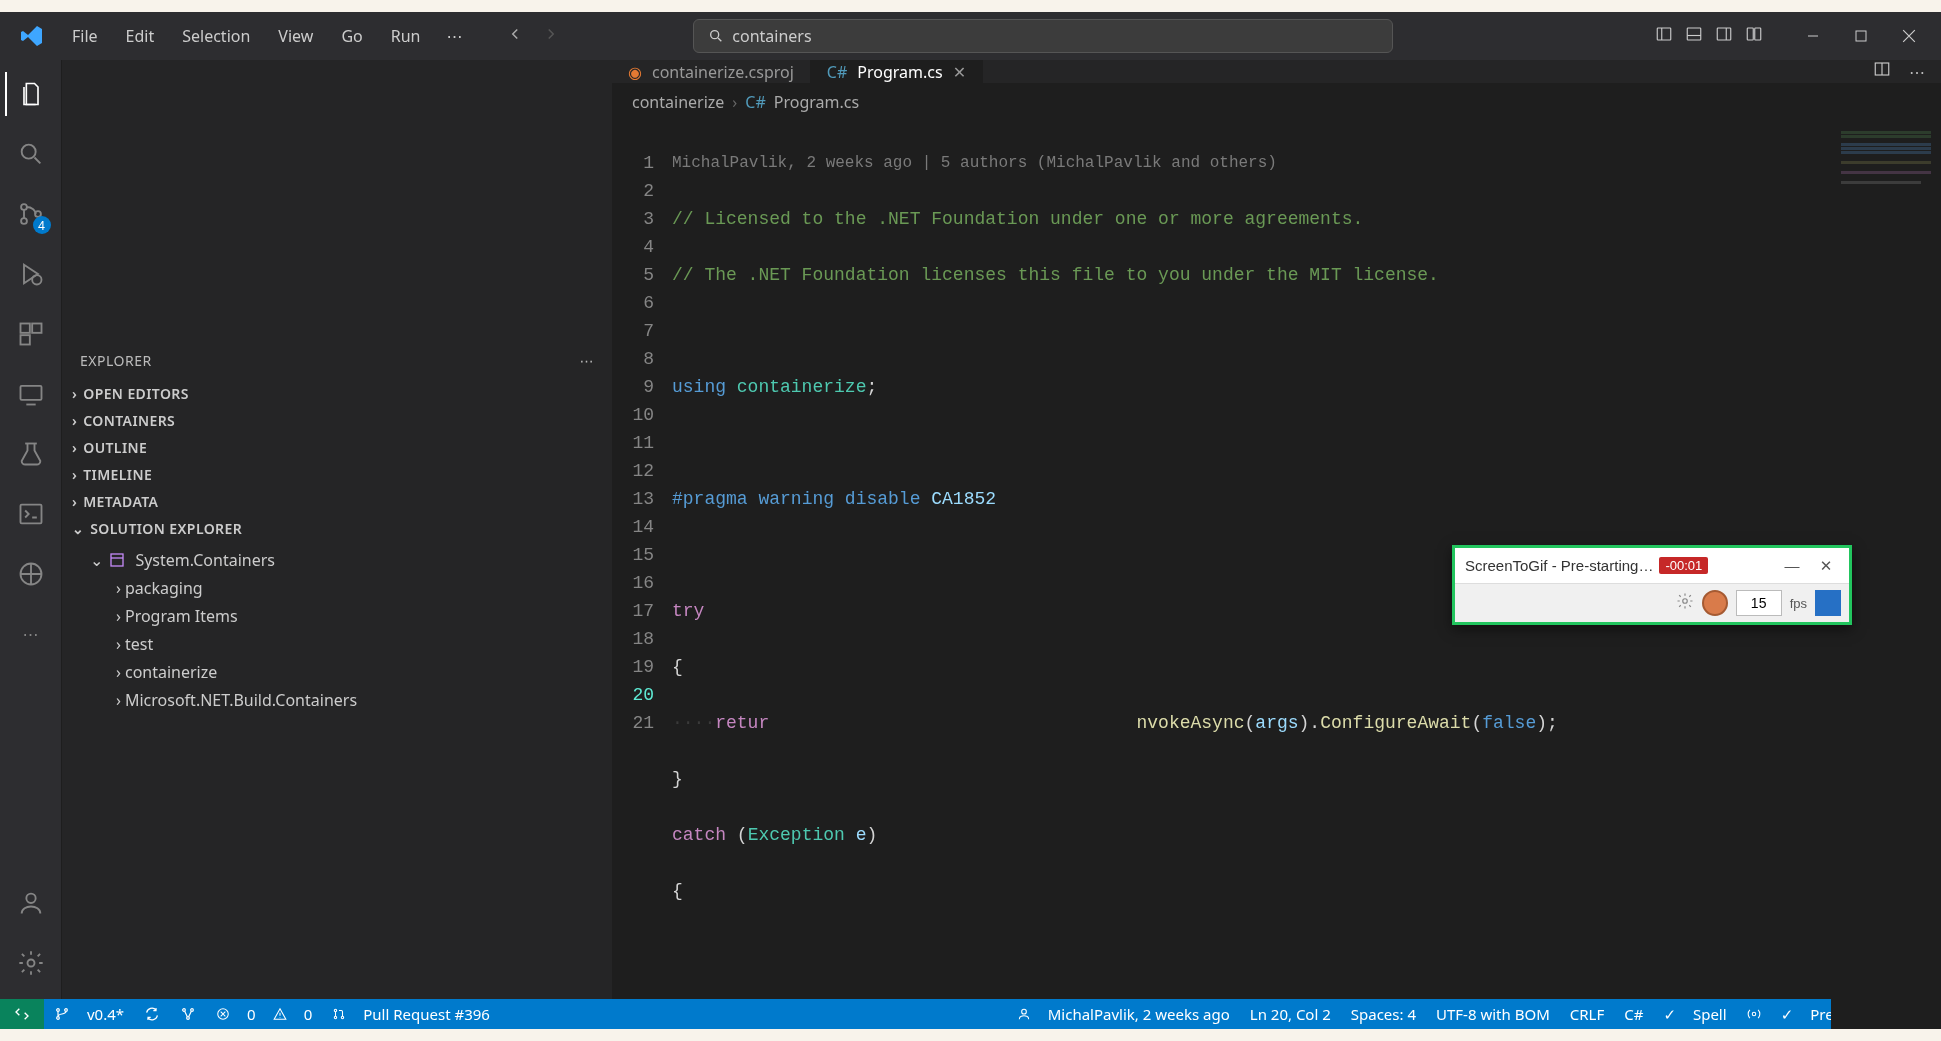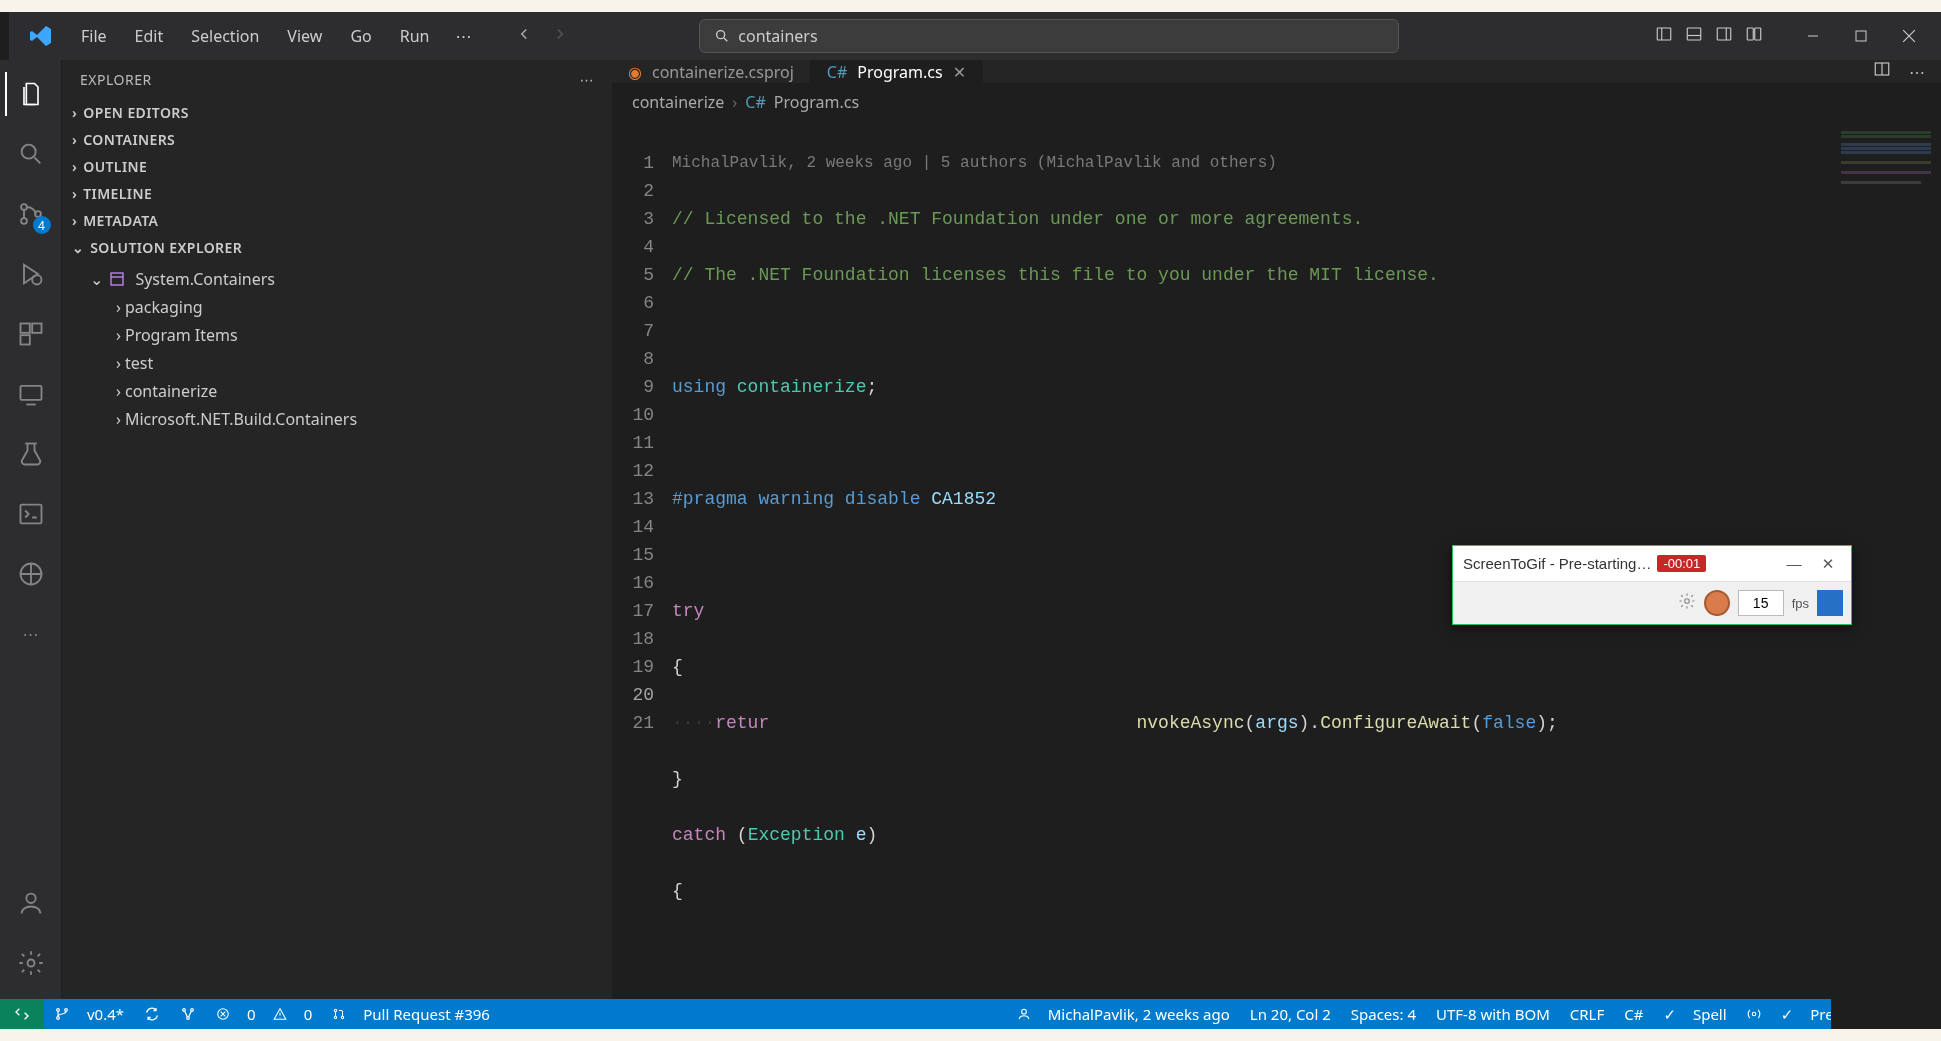--- a/index.html
+++ b/index.html
@@ -10,21 +10,21 @@
     width: 1941px;
     height: 1041px;
     overflow: hidden;
     transform-origin: top left;
     border-top: 12px solid #f8f3eb;
     border-bottom: 12px solid #f8f3eb;
   }
   
   .titlebar {
     display:flex; align-items:center; height:48px; background:#2d2d30;
-    padding:0 8px; gap:4px; font-size:16px; color:#ccc;margin-left:9px;
+    padding:0 8px; gap:4px; font-size:16px; color:#ccc;
   }
   .titlebar .logo { width:28px; height:28px; display:flex; align-items:center; justify-content:center; margin:0 10px; }
   .titlebar .menu-item { padding:6px 12px; cursor:pointer; }
   .titlebar .ellipsis { padding:6px 10px; }
   .titlebar .nav { margin-left:30px; display:flex; gap:18px; color:#888; }
   .titlebar .search {
     flex:0 0 700px; margin:0 auto; height:34px; background:#3c3c3c;
     border-radius:6px; display:flex; align-items:center; padding:0 14px; color:#ccc; border:1px solid #555;
   }
   .titlebar .search svg { margin-right:8px; }
@@ -40,21 +40,21 @@
     width:62px; background:#2d2d30; display:flex; flex-direction:column;
     align-items:center; padding-top:8px; gap:8px; border-right:1px solid #1e1e1e;
   }
   .activity-icon { width:52px; height:52px; display:flex; align-items:center; justify-content:center; color:#858585; position:relative;}
   .activity-icon.active { color:#fff; }
   .activity-icon.active::before { content:""; position:absolute; left:0; top:4px; bottom:4px; width:2px; background:#fff;}
   .activity-badge { position:absolute; bottom:6px; right:6px; background:#007acc; color:#fff; border-radius:50%; font-size:12px; width:18px; height:18px; display:flex; align-items:center; justify-content:center; }
   .activitybar .bottom { margin-top:auto; margin-bottom:10px; display:flex; flex-direction:column; gap:8px;}
 
   
-  .sidebar { width:550px; background:#252526; display:flex; flex-direction:column; font-size:16px; }
+  .sidebar { width:550px; background:#252526; display:flex; flex-direction:column; font-size:16px;justify-content:center; }
   .sidebar-header { display:flex; align-items:center; padding:10px 18px; color:#bbb; font-size:14px; letter-spacing:0.5px;}
   .sidebar-header .more { margin-left:auto; }
   .sidebar-section { display:flex; align-items:center; padding:4px 10px; color:#ccc; font-weight:600; font-size:14px; letter-spacing:0.4px; cursor:pointer;}
   .sidebar-section .chev { margin-right:6px; }
   .tree { padding:4px 0 4px 0; }
   .tree-item { display:flex; align-items:center; padding:3px 10px 3px 0; color:#ccc; font-size:16px; cursor:pointer;}
   .tree-item .chev { margin-right:4px; }
   .tree-indent-1 { padding-left:28px; }
   .tree-indent-2 { padding-left:54px; }
   .tree-icon { width:20px; height:20px; display:flex; align-items:center; justify-content:center; margin-right:8px; }
@@ -82,21 +82,21 @@
   .tok-var { color:#9cdcfe; }
   .tok-pragma-kw { color:#c586c0;text-align:right; }
   .tok-const { color:#569cd6; }
   .ws-dot { color:#3a3a3a; }
   .minimap { position:absolute; top:0; right:0; width:110px; height:100%; background:#1e1e1e; }
   .minimap .mm-blob { position:absolute; left:10px; right:10px; height:3px; background:#3a5a3a; opacity:0.5;}
 
   
   .overlay {
     position:absolute; left:840px; top:485px; width:400px; height:80px;
-    background:#f0f0f0; border:1px solid #22c55e; box-shadow:0 4px 12px rgba(0,0,0,0.5);
+    background:#f0f0f0; border:3px solid #22c55e; box-shadow:0 4px 12px rgba(0,0,0,0.5);
     display:flex; flex-direction:column; font-family:"Segoe UI",sans-serif;
   }
   .overlay-title { display:flex; align-items:center; height:36px; padding:0 6px 0 10px; font-size:15px; color:#333; background:#fff; border-bottom:1px solid #ddd;}
   .overlay-title .timer { background:#c62828; color:#fff; padding:1px 6px; font-size:13px; margin-left:6px; border-radius:2px;}
   .overlay-title .owin { margin-left:auto; display:flex; gap:0; }
   .overlay-title .owin-btn { width:34px; height:26px; display:flex; align-items:center; justify-content:center; color:#555;}
   .overlay-body { flex:1; display:flex; align-items:center; justify-content:flex-end; gap:8px; padding:0 8px;}
   .overlay-body input { width:46px; height:26px; text-align:center; border:1px solid #bbb; font-size:14px; }
   .overlay-body .rec { width:26px; height:26px; border-radius:50%; background:#d97b4a; border:2px solid #a55a32;}
   .overlay-body .stopbtn { width:26px; height:26px; background:#2670c5; }
@@ -368,21 +368,21 @@
           <div class="line">10</div>
           <div class="line">11</div>
           <div class="line">12</div>
         <div class="line">13</div>
           <div class="line">14</div>
           <div class="line">15</div>
           <div class="line">16</div>
         <div class="line">17</div>
           <div class="line">18</div>
           <div class="line">19</div>
-          <div class="line" style="color:#a3a3a3">20</div>
+          <div class="line" style="color:#5eead4">20</div>
         <div class="line">21</div>
       </div>
       <div class="code-lines">
 <div class="line lens">MichalPavlik, 2 weeks ago | 5 authors (MichalPavlik and others)</div>
 <div class="line"><span class="tok-comment">// Licensed to the .NET Foundation under one or more agreements.</span></div>
 <div class="line"><span class="tok-comment">// The .NET Foundation licenses this file to you under the MIT license.</span></div>
 <div class="line"></div>
 <div class="line"><span class="tok-kw">using </span><span class="tok-type">containerize</span><span>;</span></div>
 <div class="line"></div>
 <div class="line"><span class="tok-kw">#pragma </span><span class="tok-kw">warning </span><span class="tok-kw">disable </span><span class="tok-var">CA1852</span></div>

